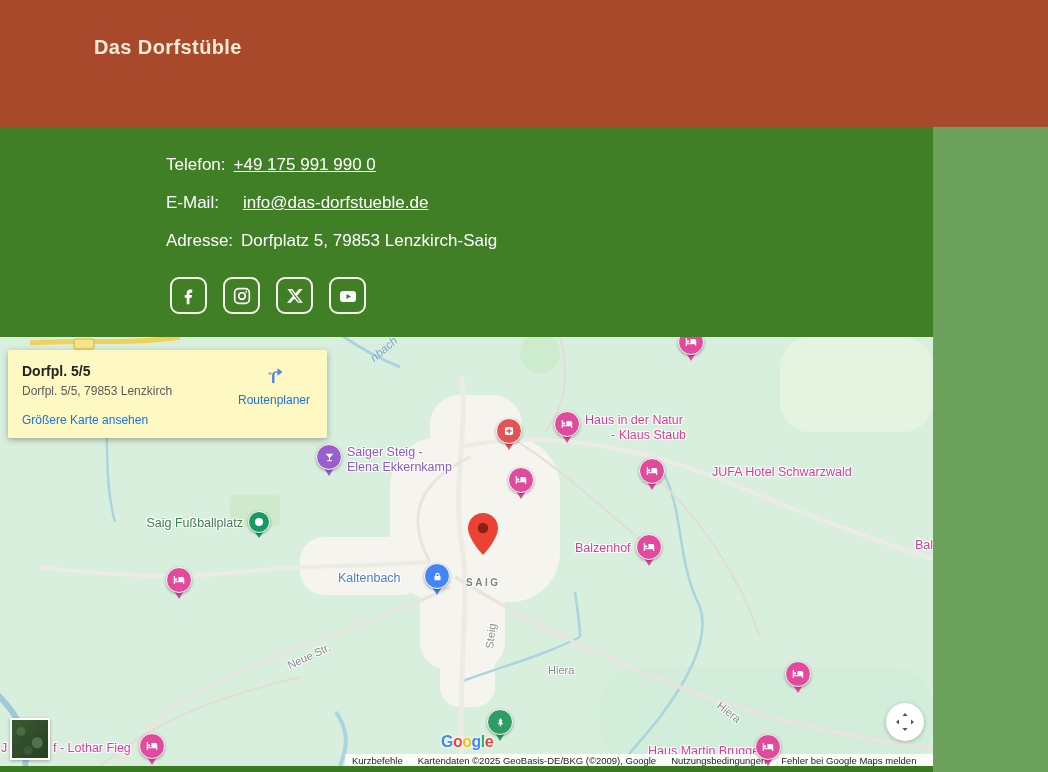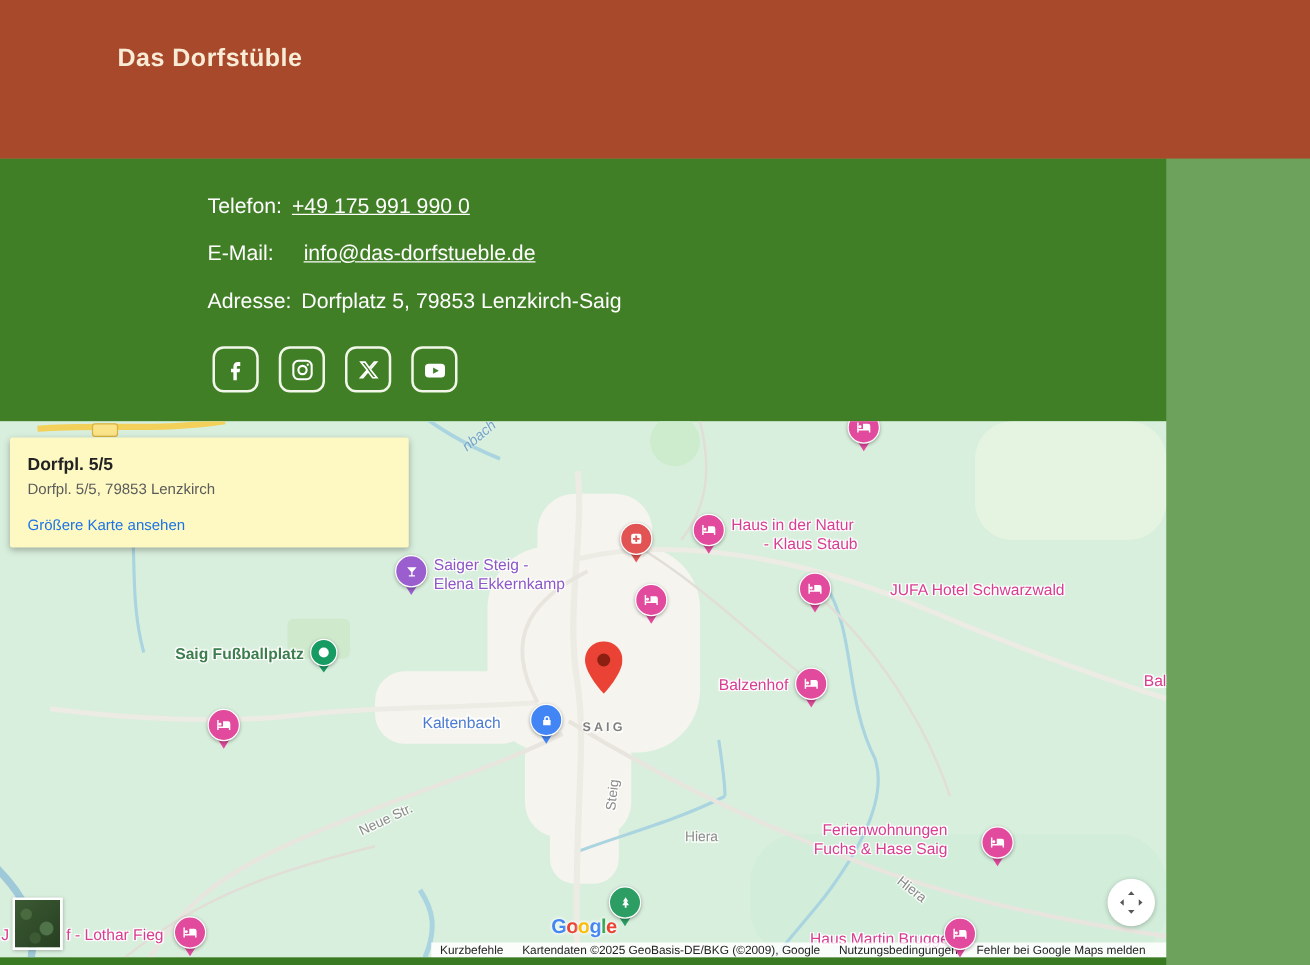--- a/index.html
+++ b/index.html
@@ -229,21 +229,21 @@
 
     <div class="marker m-pink" style="left:508px; top:130px;">
         <div class="head">
           <svg width="14" height="14" viewBox="0 0 24 24">
             <path fill="#fff" d="M7 13a2 2 0 1 0 0-4 2 2 0 0 0 0 4zm12-6h-8v7H5V5H3v14h2v-3h14v3h2v-9a3 3 0 0 0-3-3z"></path>
           </svg>
         </div>
         <div class="tail"></div>
       </div>
 
-    <div class="poi-label greenp t-right" style="left:133px; top:179px; width:110px;font-weight:bold;">Saig Fußballplatz</div>
+    <div class="poi-label greenp t-right" style="left:133px; top:179px; width:110px;">Saig Fußballplatz</div>
     <div class="marker m-sport" style="left:248px; top:174px;">
         <div class="head"></div>
         <div class="tail"></div>
       </div>
 
     <div class="main-pin">
       <svg width="30" height="42" viewBox="0 0 30 42">
           <path d="M15 0C6.7 0 0 6.7 0 15c0 11.2 15 27 15 27s15-15.8 15-27C30 6.7 23.3 0 15 0z" fill="#ea4335"></path>
           <circle cx="15" cy="15" r="5.2" fill="#8a1f12"></circle>
         </svg>
@@ -280,24 +280,20 @@
         <div class="tail"></div>
       </div>
 
     <div class="locality" style="left:466px; top:240px;">SAIG</div>
 
     <div class="street" style="left:478px; top:293px; transform:rotate(-83deg);">Steig</div>
     <div class="street" style="left:286px; top:313px; transform:rotate(-25deg);">Neue Str.</div>
     <div class="street" style="left:548px; top:327px;">Hiera</div>
     <div class="street" style="left:716px; top:369px; transform:rotate(38deg);">Hiera</div>
 
-    <div class="poi-label pink t-right" style="left:608px; top:320px; width:150px;">
-      <span style="display:block;">Ferienwohnungen</span>
-      <span style="display:block;">Fuchs &amp; Hase Saig</span>
-    </div>
     <div class="marker m-pink" style="left:785px; top:324px;">
         <div class="head">
           <svg width="14" height="14" viewBox="0 0 24 24">
             <path fill="#fff" d="M7 13a2 2 0 1 0 0-4 2 2 0 0 0 0 4zm12-6h-8v7H5V5H3v14h2v-3h14v3h2v-9a3 3 0 0 0-3-3z"></path>
           </svg>
         </div>
         <div class="tail"></div>
       </div>
 
     <div class="marker m-park" style="left:487px; top:372px;">
@@ -349,19 +345,26 @@
       <span>Kurzbefehle</span>
       <span class="static">Kartendaten ©2025 GeoBasis-DE/BKG (©2009), Google</span>
       <span>Nutzungsbedingungen</span>
       <span>Fehler bei Google Maps melden</span>
     </div>
 
     <div class="card">
       <div class="card-title">Dorfpl. 5/5</div>
       <div class="card-sub">Dorfpl. 5/5, 79853 Lenzkirch</div>
       <div class="card-link">Größere Karte ansehen</div>
+      <div class="card-dir">
+        <svg width="24" height="24" viewBox="0 0 24 24">
+          <path fill="#9aa0a6" d="M9.5 12.5h-3v-2h3z"></path>
+          <path fill="#4f83e3" d="M12.5 21h-2.4v-8c0-2 1.6-3.6 3.6-3.6h1.8V6.2L20.5 10l-5 3.8v-3h-1.8c-.7 0-1.2.5-1.2 1.2z"></path>
+        </svg>
+        <div class="dir-lbl">Routenplaner</div>
+      </div>
     </div>
 
   </div>
 
   <div class="bottom-strip"></div>
 
 </div>
 
 </body></html>

